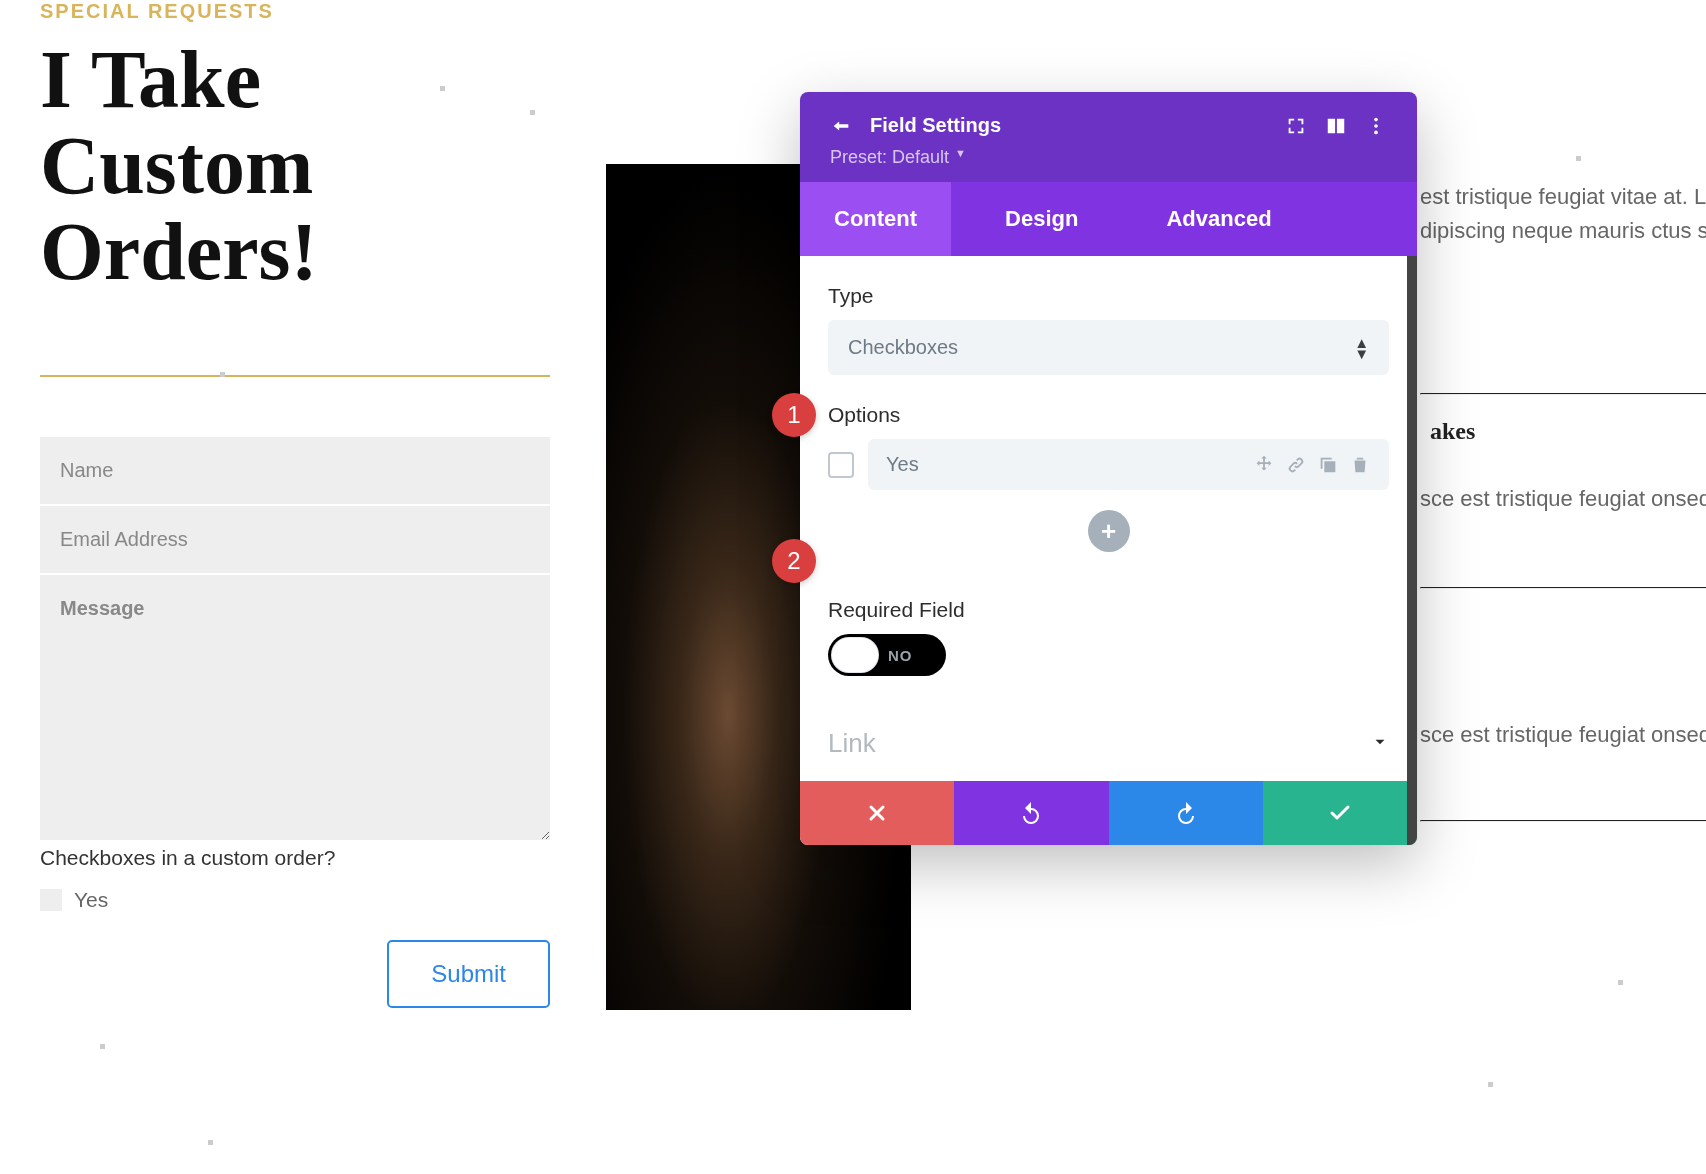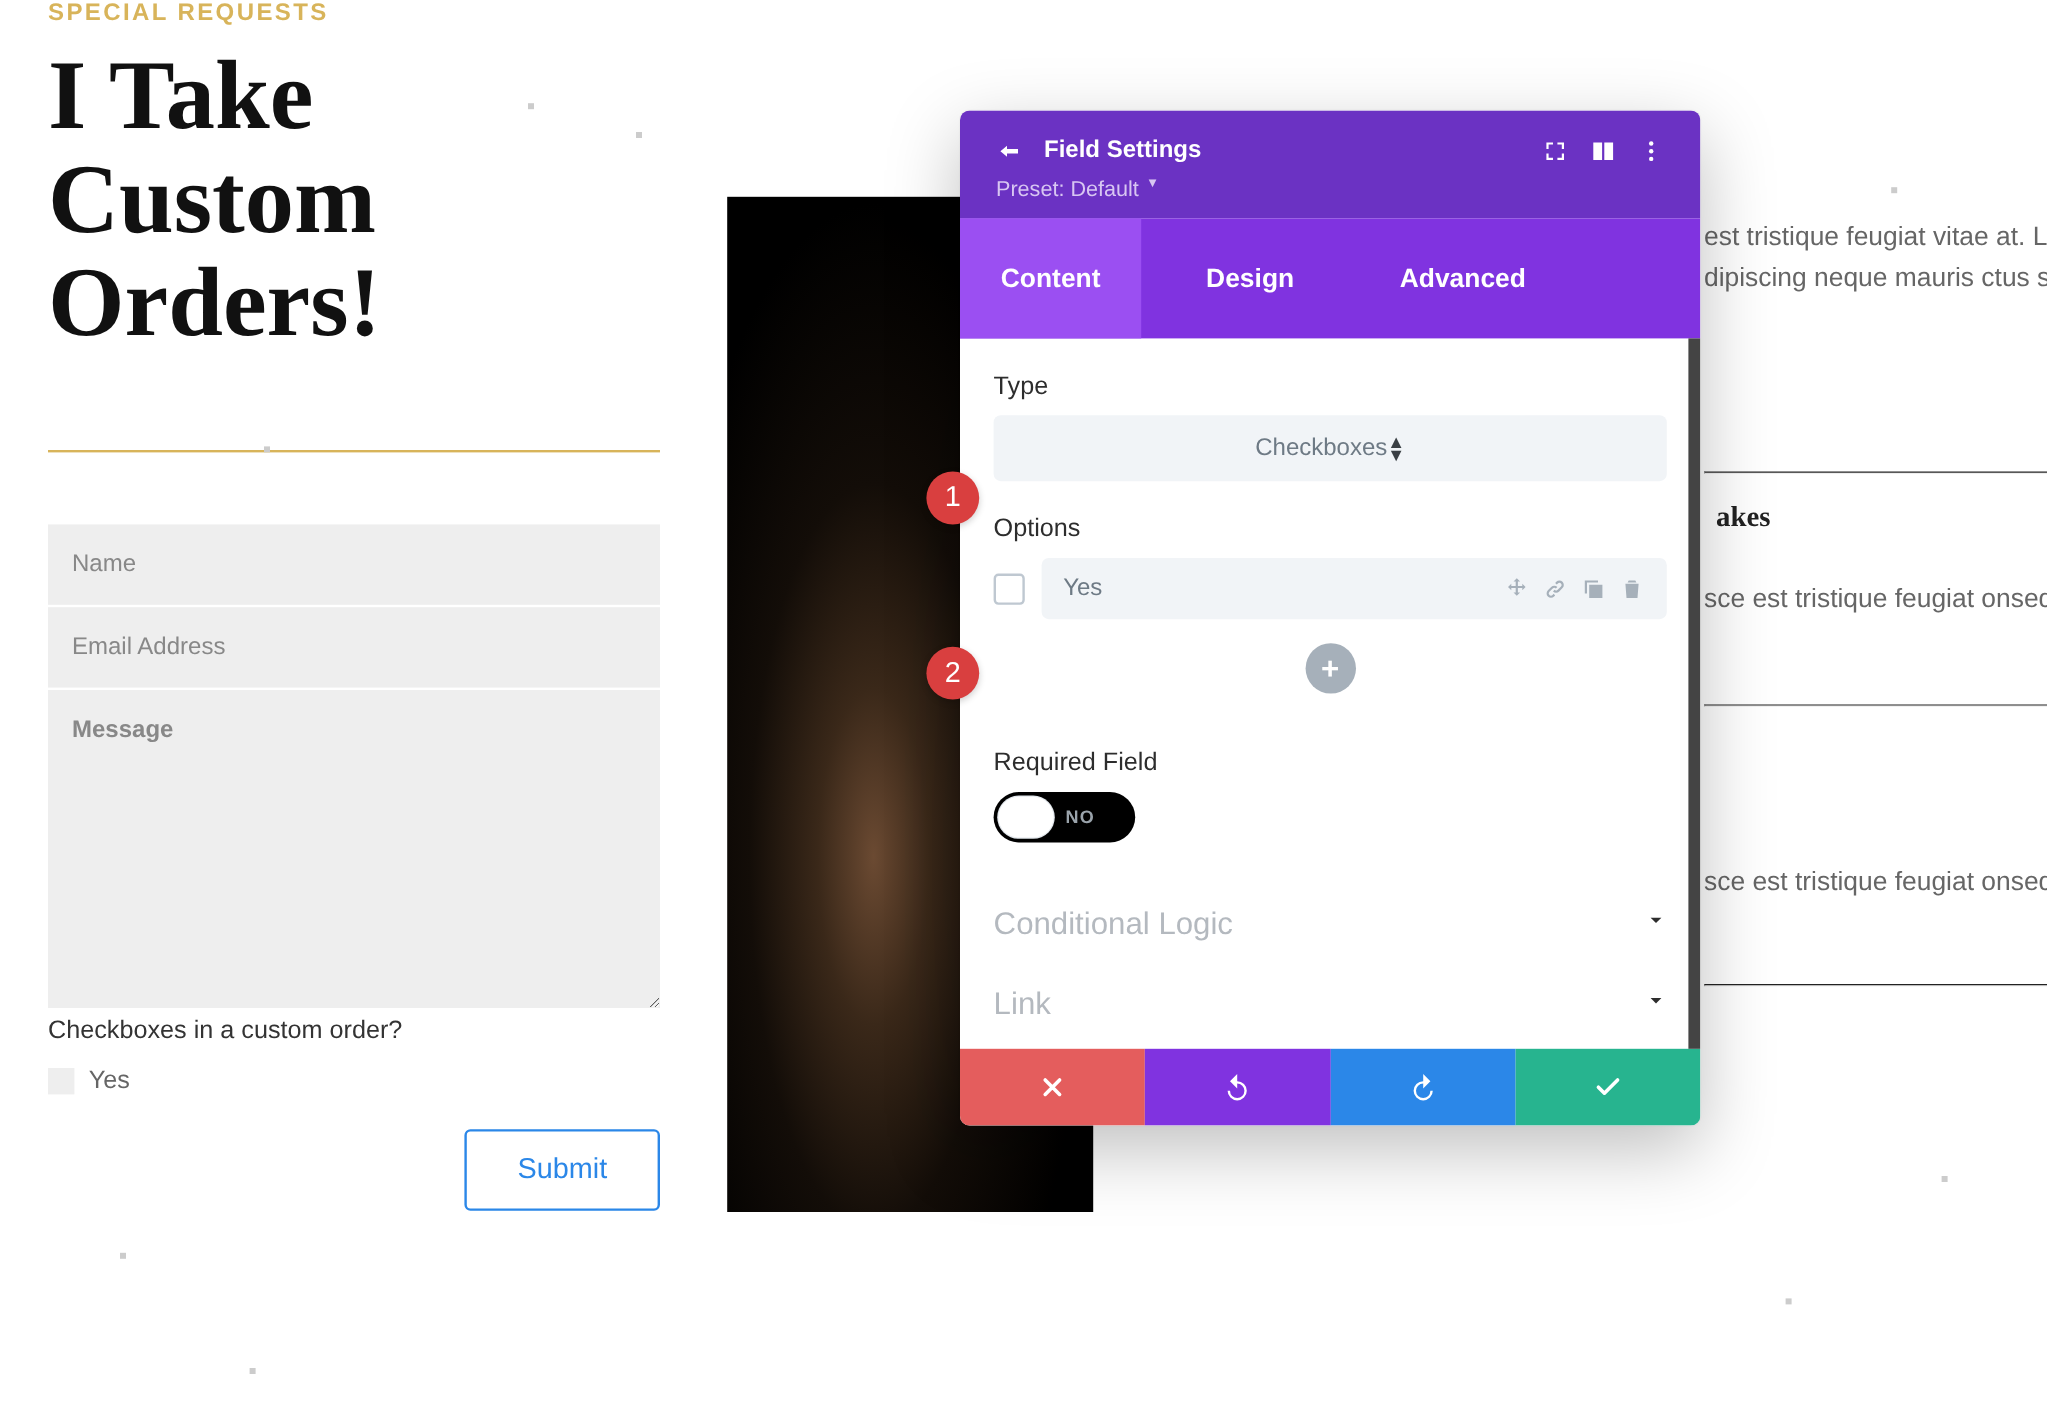--- a/index.html
+++ b/index.html
@@ -157,21 +157,21 @@
     display:flex; gap:6px;
   }
   .preset-caret { font-size:11px; }
 
   .tabs {
     background: #8033e0;
     display:flex;
   }
   .tab {
     flex: 0 0 auto;
-    padding: 37px 34px;
+    padding: 24px 34px;
     color:#fff;
     font-size:22px;
     font-weight:600;
     cursor:pointer;
   }
   .tab.active { background:#9b4ff2; }
   .tab + .tab { margin-left: 20px; }
 
   .panel {
     padding: 28px 28px 10px 28px;
@@ -196,21 +196,21 @@
   .chev { width:18px; height:18px; }
 
   .field-label { color:#2d2d2d; font-size:21px; margin-bottom:12px; }
 
   .select-box {
     background:#f1f4f7;
     border-radius:6px;
     padding:16px 20px;
     color:#6e7a85;
     font-size:20px;
-    display:flex; justify-content:center; align-items:center;
+    display:flex; justify-content:space-between; align-items:center;
     margin-bottom:28px;
     cursor:pointer;
   }
   .sort-caret { line-height:.6; font-size:15px; color:#3a3f44; display:flex; flex-direction:column; gap:2px;}
 
   .option-row {
     display:flex; align-items:center; gap:14px;
     margin-bottom:20px;
   }
   .opt-checkbox {
@@ -411,28 +411,20 @@
     </div>
 
     <div class="add-circle">+</div>
 
     <div class="field-label">Required Field</div>
     <div class="toggle">
       <span class="toggle-knob"></span>
       <span class="toggle-text">NO</span>
     </div>
 
-    <div class="collapsed">
-      <span class="section-title grey">Conditional Logic</span>
-      <span>
-        <svg class="chev" viewBox="0 0 24 24">
-            <path fill="#2d2d2d" d="M6 9l6 6 6-6z"></path>
-          </svg>
-      </span>
-    </div>
 
     <div class="collapsed" style="padding-bottom:12px">
       <span class="section-title grey">Link</span>
       <span>
         <svg class="chev" viewBox="0 0 24 24">
             <path fill="#2d2d2d" d="M6 9l6 6 6-6z"></path>
           </svg>
       </span>
     </div>
   </div>

